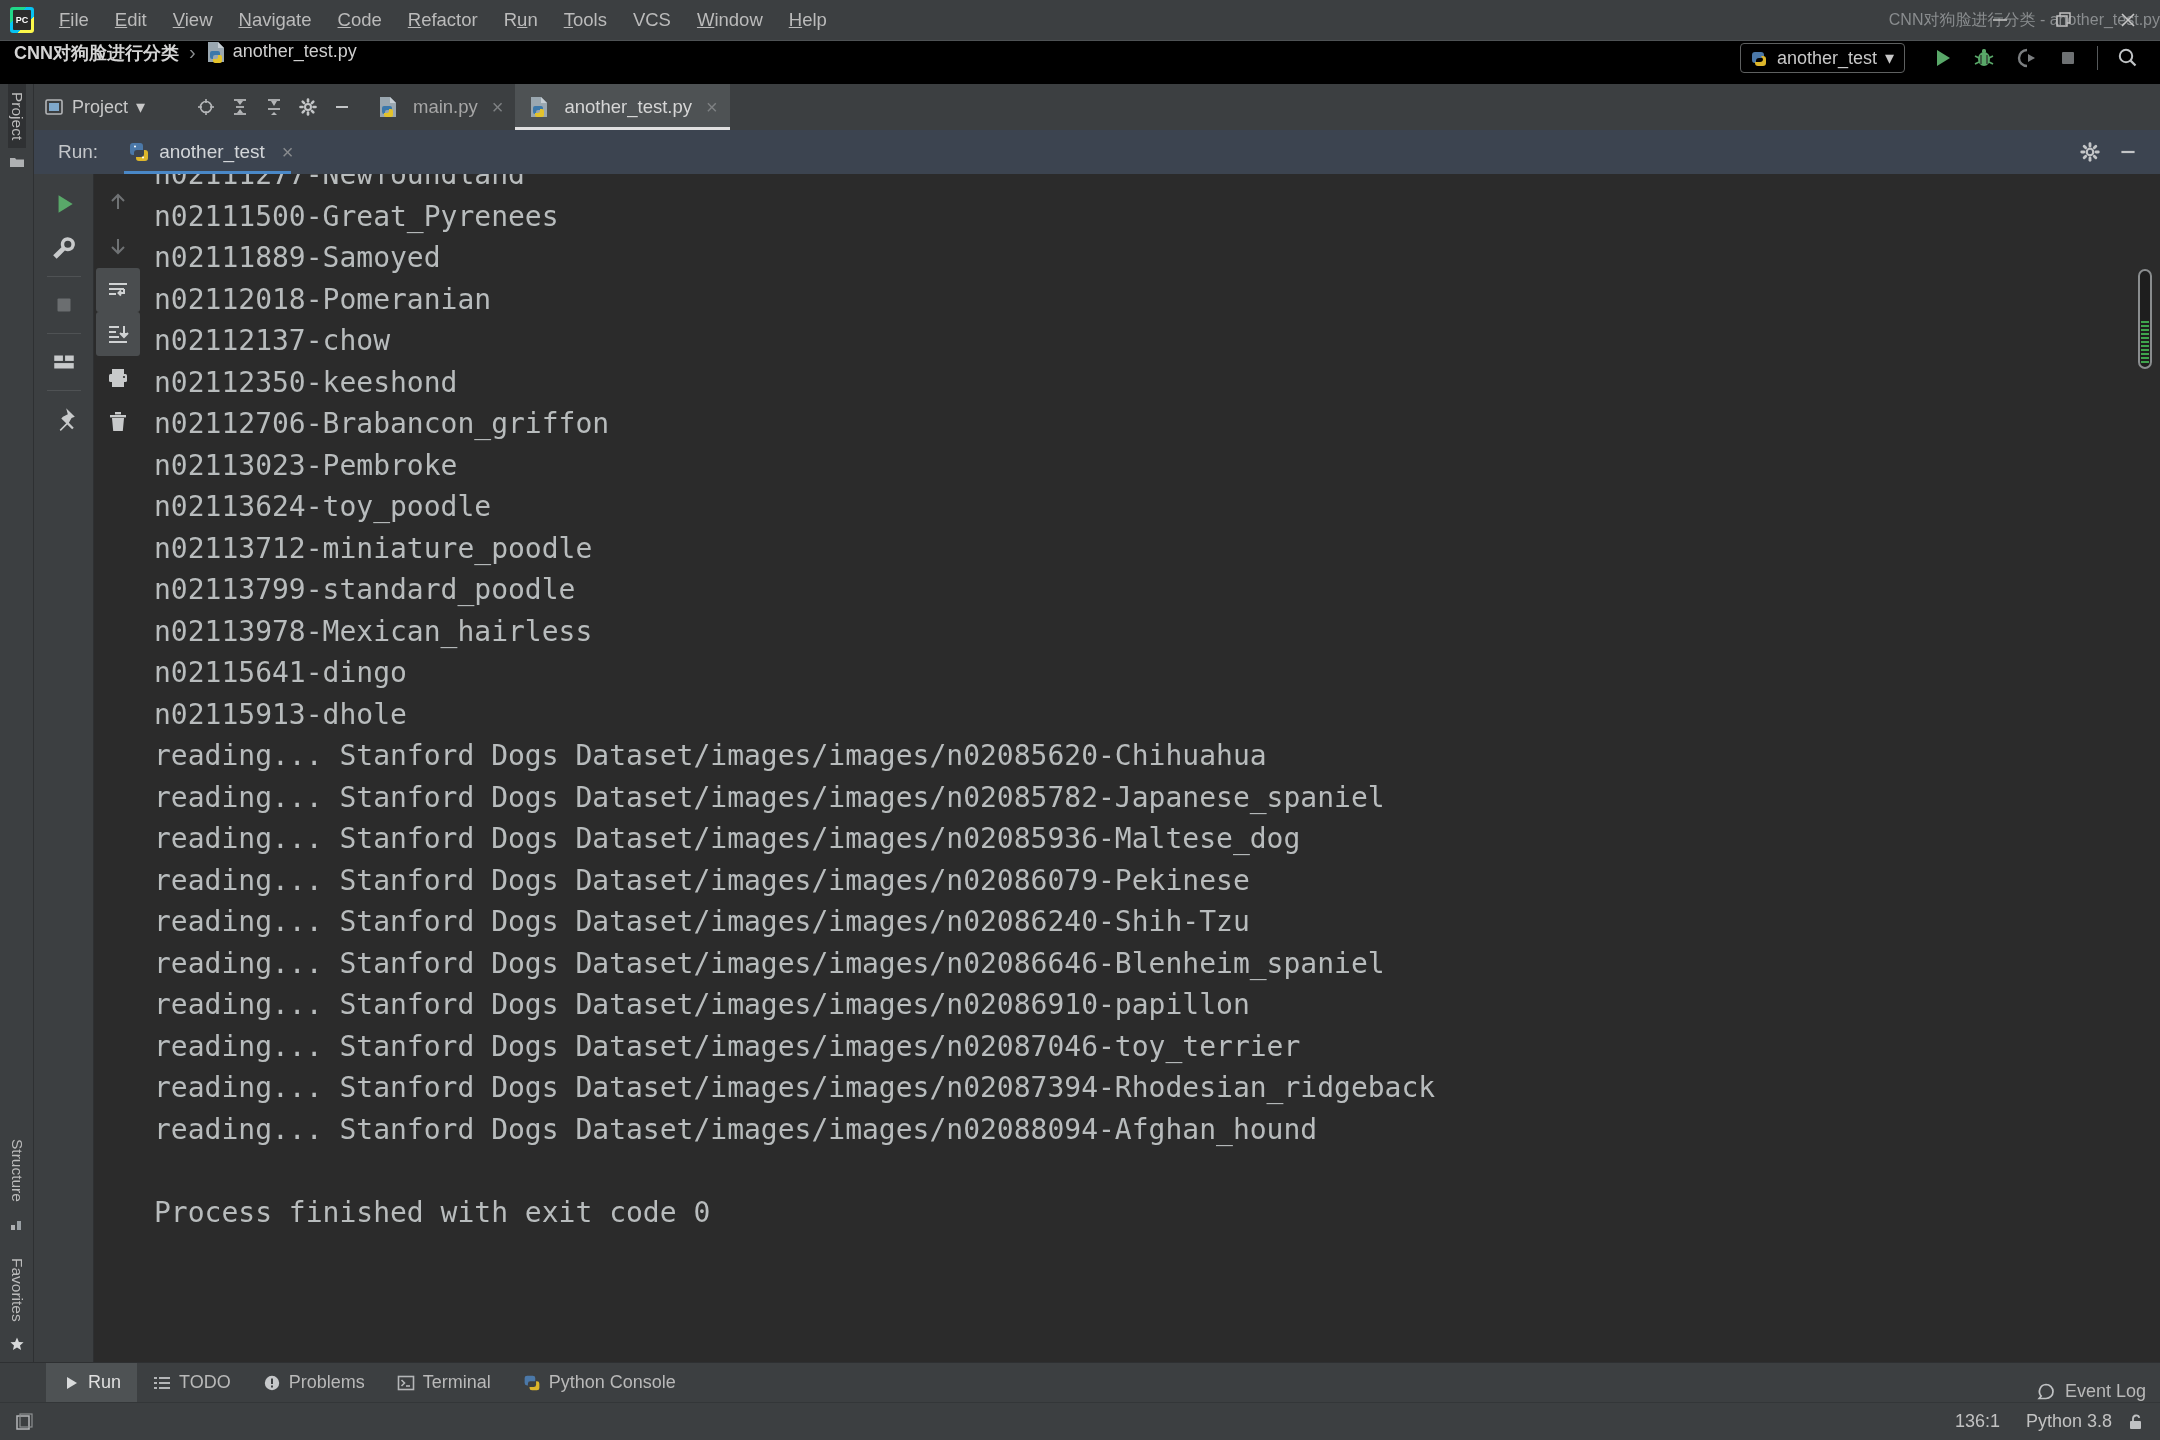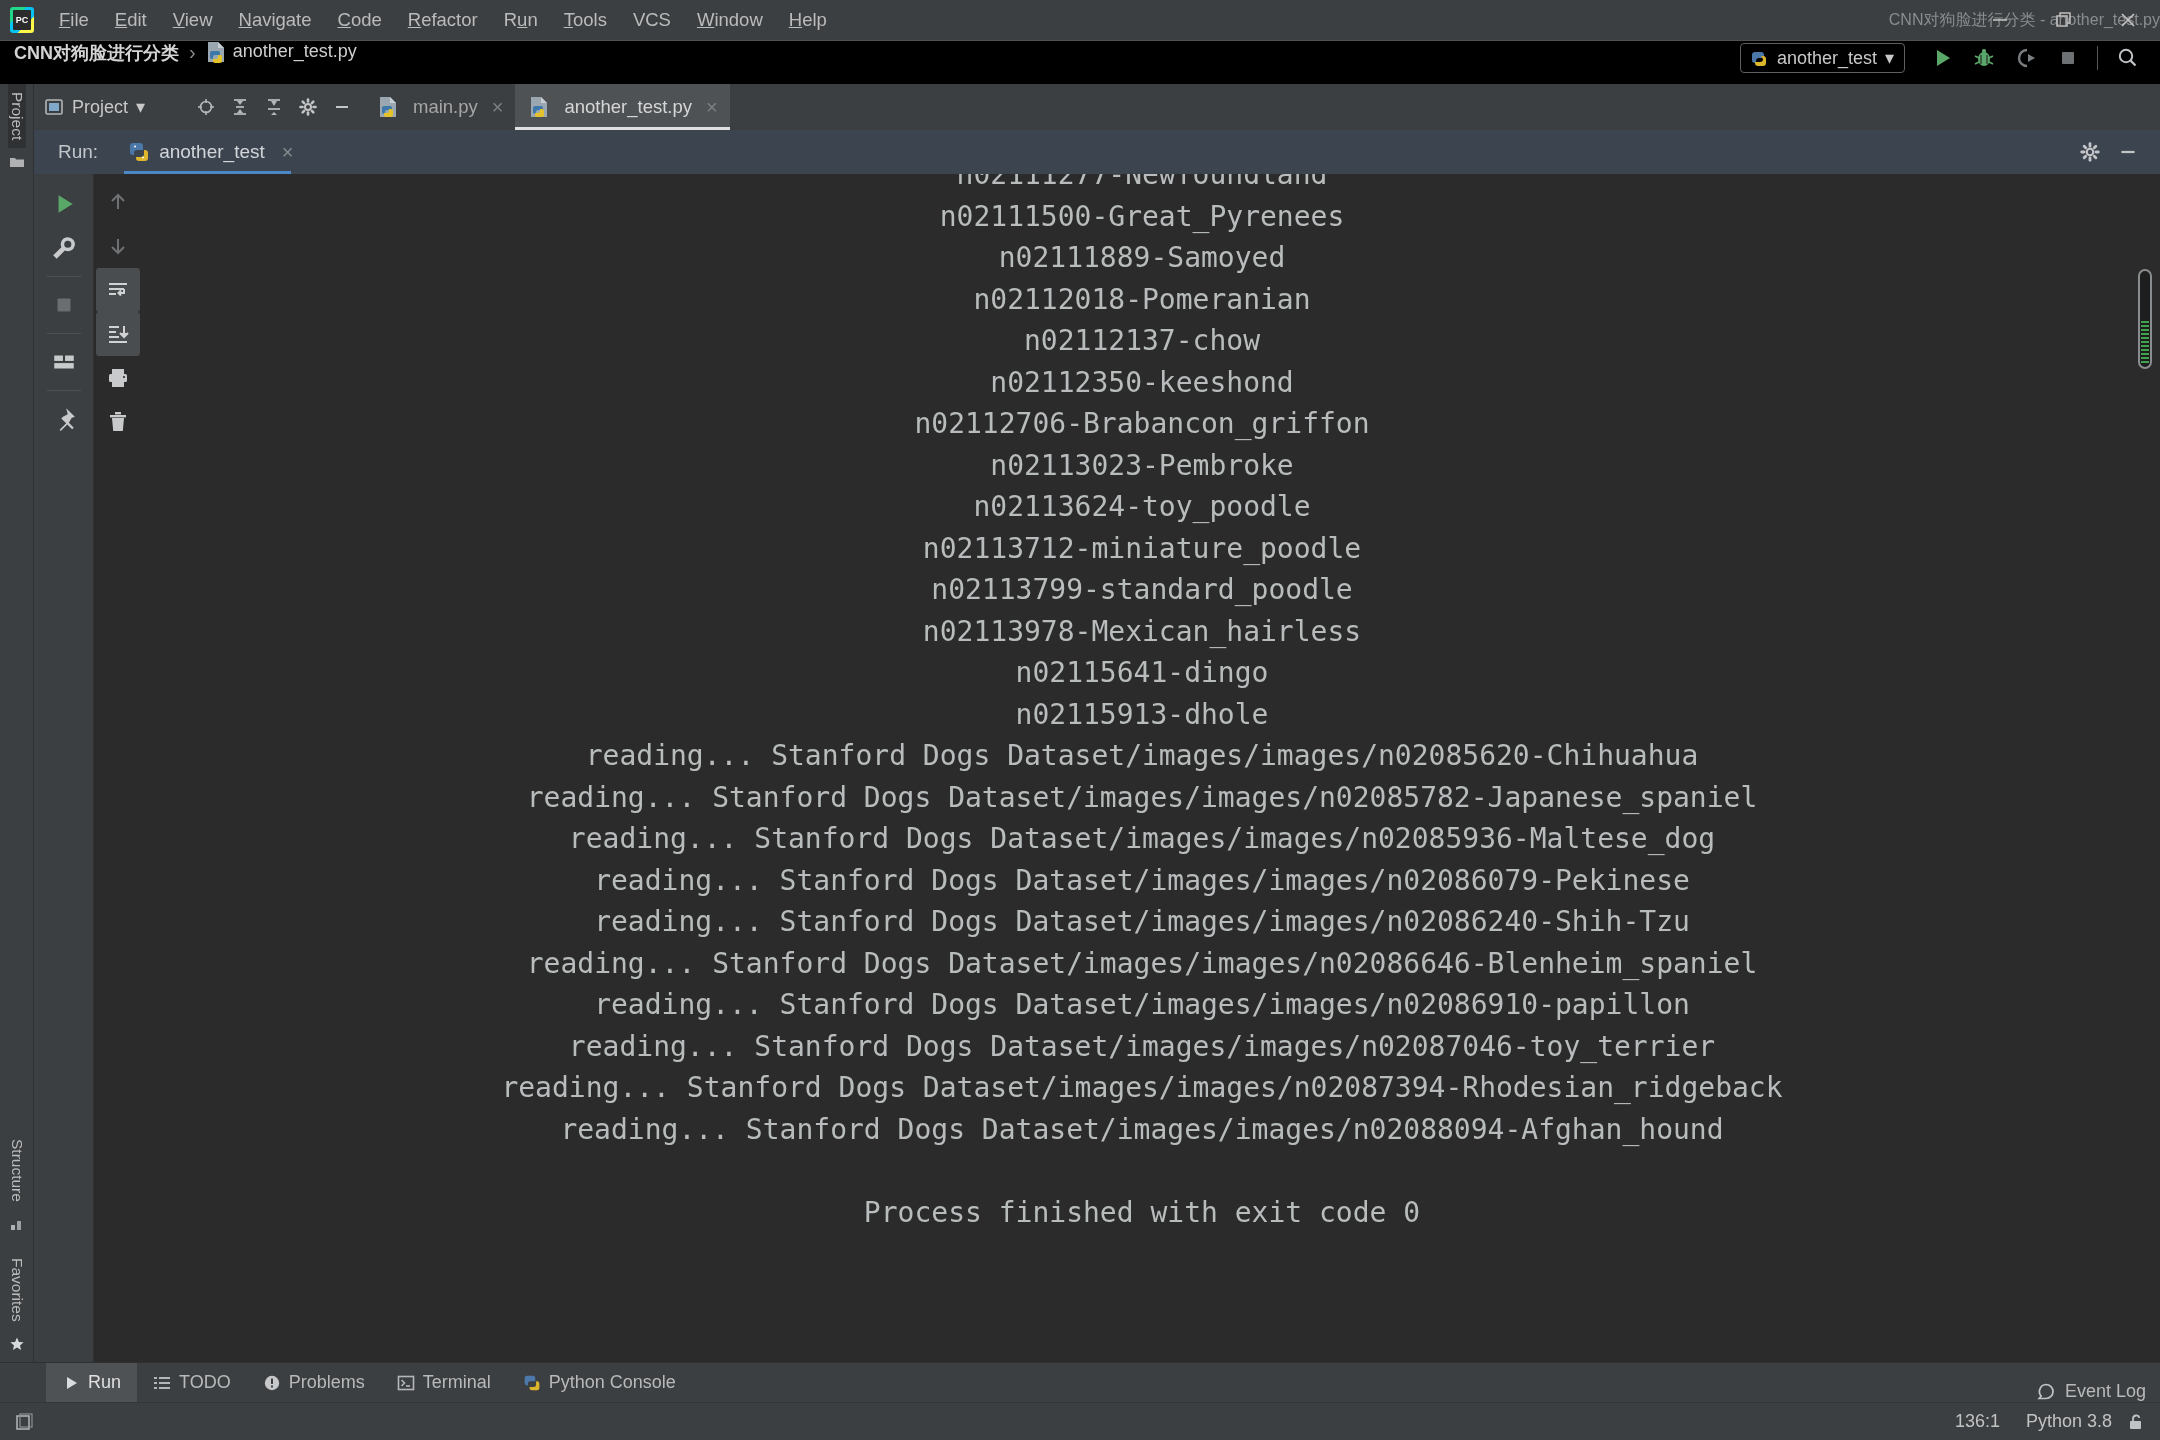--- a/index.html
+++ b/index.html
@@ -103,21 +103,21 @@
     display: flex; align-items: center; gap: 8px; padding: 0 12px 0 14px;
     font-size: 18.5px; color: #A6A6A6; position: relative;
   }
   .etab.active { background: #4E5254; color: #D6D6D6; }
   .etab.active::after {
     content: ""; position: absolute; left: 0; right: 0; bottom: 0; height: 3px; background: #E0E0E0;
   }
   .etab .x { color: #7E8183; font-size: 20px; margin-left: 6px; }
 
   
-  .runwin { flex: 1 1 auto; display: flex; flex-direction: column; min-height: 0; background: #2B2B2B; text-align: center; }
+  .runwin { flex: 1 1 auto; display: flex; flex-direction: column; min-height: 0; background: #2B2B2B; }
   .run-header {
     height: 44px; flex: 0 0 44px; background: #3C4450;
     display: flex; align-items: center; padding-left: 24px; position: relative;
   }
   .run-label { color: #C3C6C9; font-size: 19px; margin-right: 26px; }
   .run-tab {
     display: flex; align-items: center; gap: 9px; height: 44px; position: relative; padding: 0 4px;
   }
   .run-tab .nm { color: #D3D6D9; font-size: 19px; }
   .run-tab .x { color: #888B8E; font-size: 20px; margin-left: 8px; }

